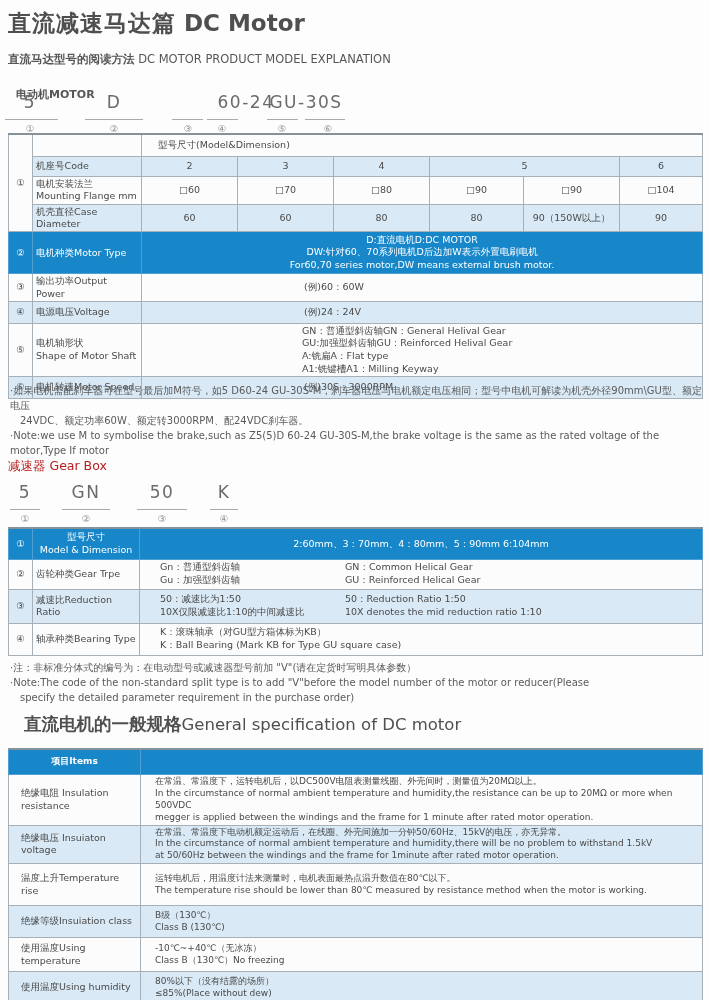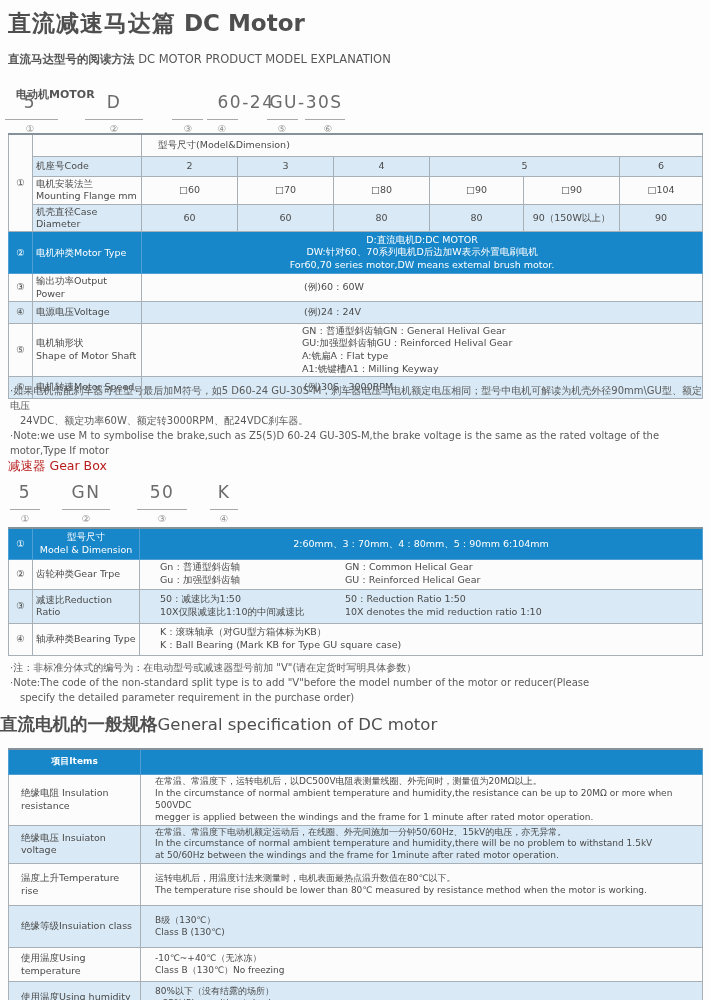--- a/index.html
+++ b/index.html
@@ -41,21 +41,21 @@
   .pair{display:flex;}
   .pair .p1{width:185px;}
   .small-lines div{line-height:1.32;}
   [data-bind]:empty{display:none;}
 
   
   .notes{position:absolute;left:10px;width:692px;font-size:10px;color:#5a5a5a;line-height:1.5;}
   .notes div{margin:0;}
 
   .gear-heading{position:absolute;left:8px;top:458px;font-size:12.5px;color:#b91c1c;}
-  .spec-heading{position:absolute;left:0;top:712px;font-size:17.5px;color:#4f4f4f;font-weight:bold;text-align:right;}
+  .spec-heading{position:absolute;left:24px;top:712px;font-size:17.5px;color:#4f4f4f;font-weight:bold;text-align:right;}
   .spec-heading .en{font-weight:normal;font-size:16.5px;}
 
   .spec td{font-size:9px;}
   .spec .lblcell{padding-left:12px;font-size:9.5px;}
   .spec .content{padding-left:14px;}
   .spec-header td{height:22px;font-weight:bold;}
 </style>
 </head>
 <body>
 
@@ -288,21 +288,21 @@
         <div data-bind="spec_table.rows.1.lines.2">at 50/60Hz between the windings and the frame for 1minute after rated motor operation.</div>
       </td>
     </tr>
     <tr class="row-white" style="height:42px;padding-left:18px;">
       <td class="lblcell" data-bind="spec_table.rows.2.label">温度上升Temperature rise</td>
       <td class="content small-lines">
         <div data-bind="spec_table.rows.2.lines.0">运转电机后，用温度计法来测量时，电机表面最热点温升数值在80℃以下。</div>
         <div data-bind="spec_table.rows.2.lines.1">The temperature rise should be lower than 80℃ measured by resistance method when the motor is working.</div>
       </td>
     </tr>
-    <tr class="row-lblue" style="height:42px;">
+    <tr class="row-lblue" style="height:32px;">
       <td class="lblcell" data-bind="spec_table.rows.3.label">绝缘等级Insuiation class</td>
       <td class="content small-lines">
         <div data-bind="spec_table.rows.3.lines.0">B级（130℃）</div>
         <div data-bind="spec_table.rows.3.lines.1">Class B (130℃)</div>
       </td>
     </tr>
     <tr class="row-white" style="height:34px;">
       <td class="lblcell" data-bind="spec_table.rows.4.label">使用温度Using temperature</td>
       <td class="content small-lines">
         <div data-bind="spec_table.rows.4.lines.0">-10℃~+40℃（无冰冻）</div>

